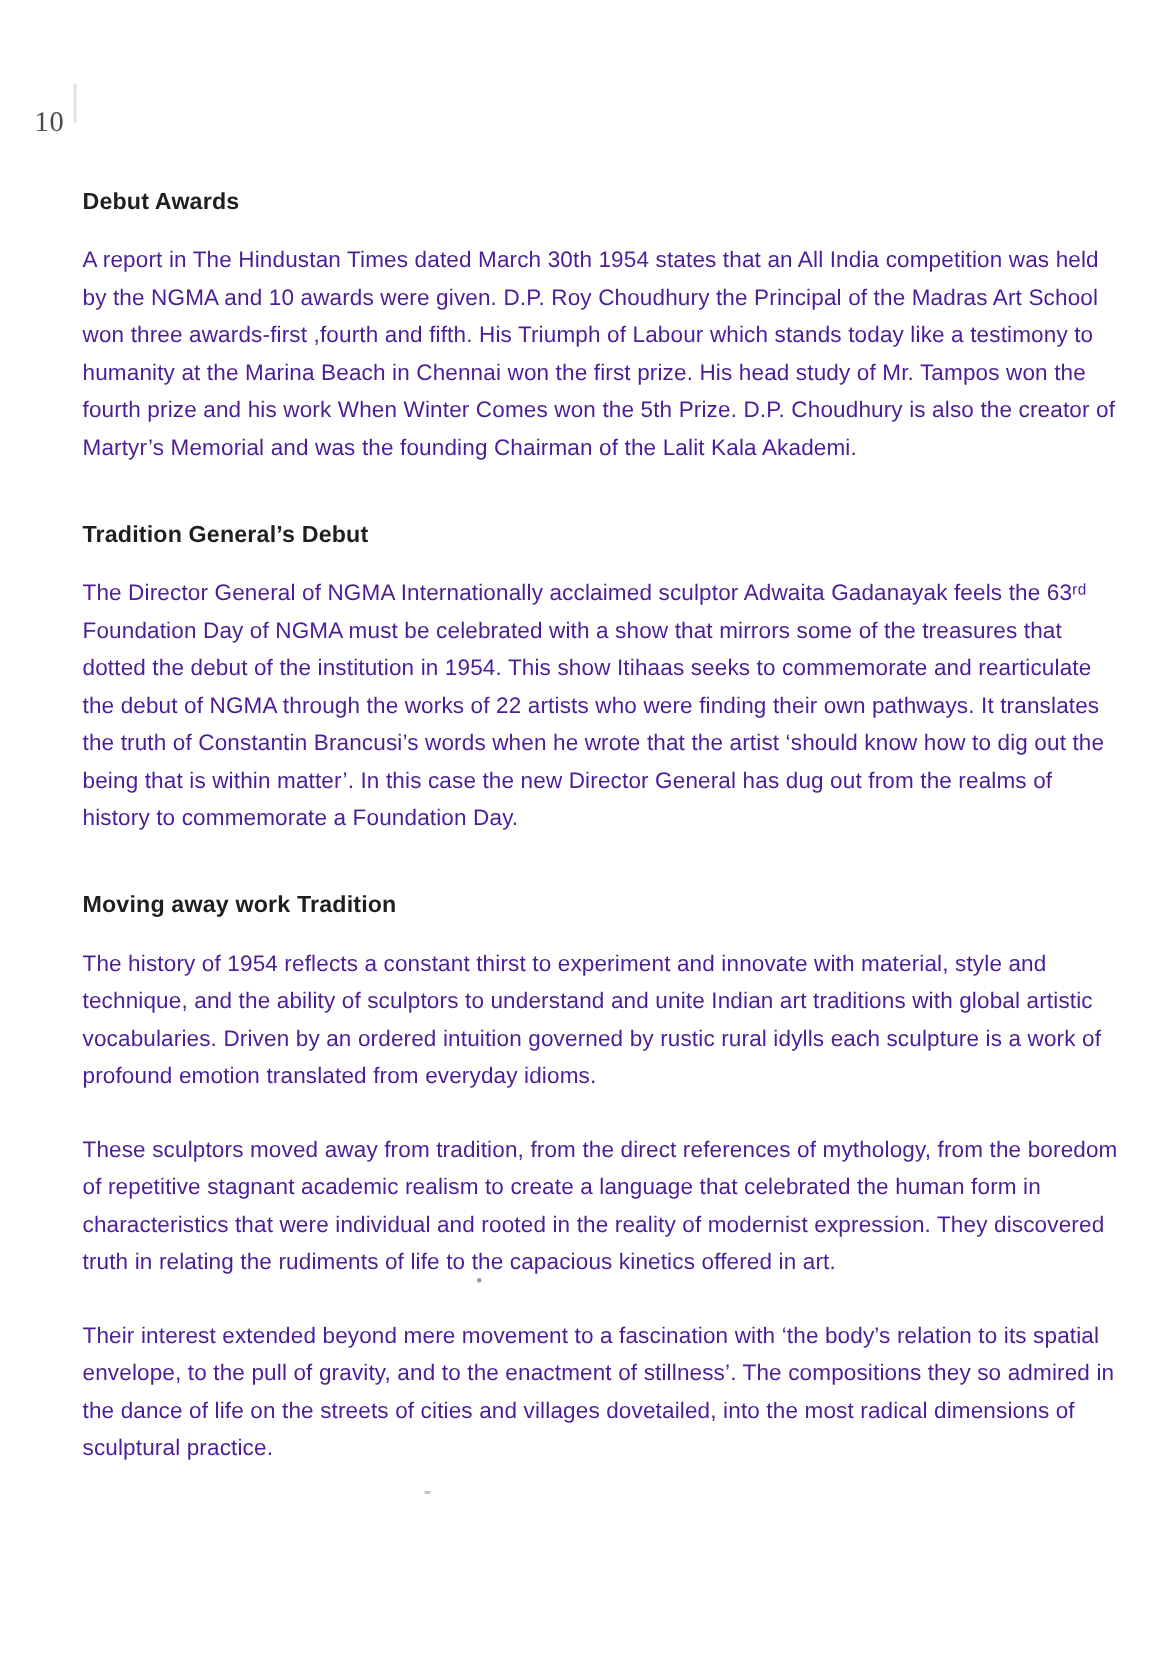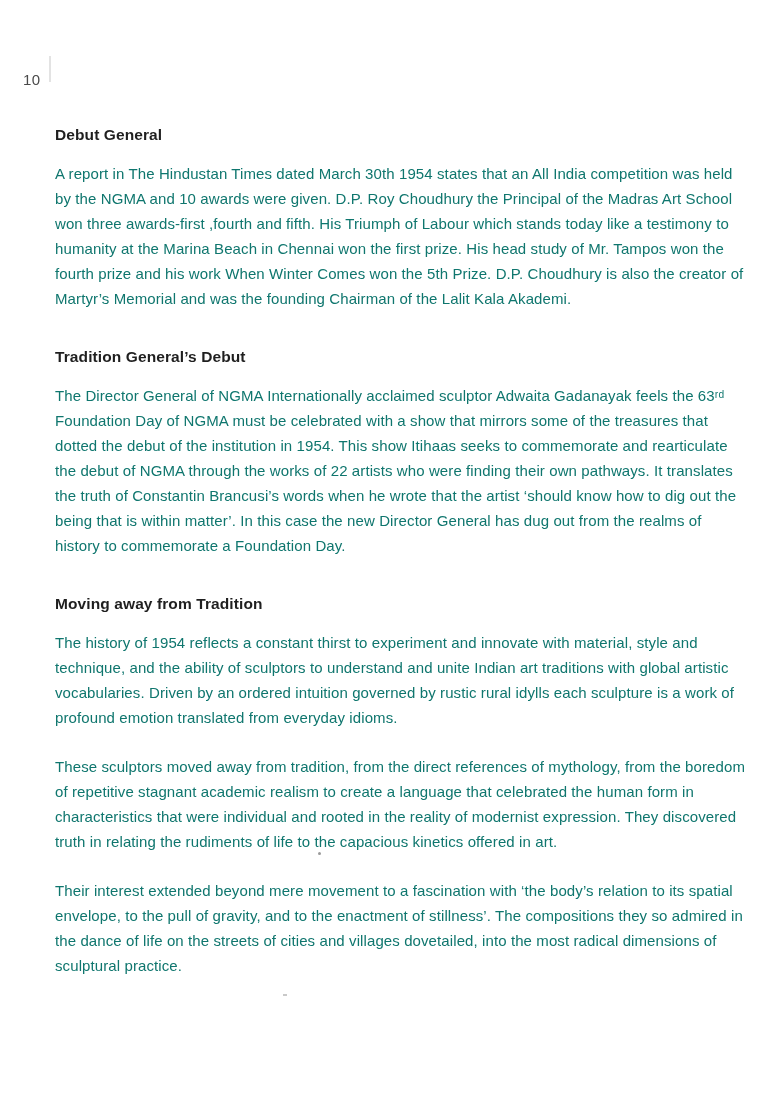--- a/index.html
+++ b/index.html
@@ -12,23 +12,24 @@
     height: 1108px;
     position: relative;
     font-family: "Liberation Sans", "DejaVu Sans", sans-serif;
     color: #3c3c3c;
     overflow: hidden;
   }
   .page-number {
     position: absolute;
     top: 71px;
     left: 23px;
-    font-size: 15px;
+    font-size: 19px;
     color: #4a4a4a;
     letter-spacing: 0.5px;
+    font-family: Liberation Serif, serif;
   }
   .margin-mark {
     position: absolute;
     top: 56px;
     left: 49px;
     width: 2px;
     height: 26px;
     background: #e3e3e3;
   }
   .content {
@@ -43,21 +44,21 @@
     color: #1f1f1f;
     margin: 0 0 17px 0;
     letter-spacing: 0.1px;
   }
   section {
     margin-bottom: 37px;
   }
   p.body-paragraph {
     font-size: 15px;
     line-height: 25px;
-    color: #0f766e;
+    color: #4c1d95;
     margin: 5px 0 24px 0;
     letter-spacing: 0.1px;
   }
   p.body-paragraph:last-child {
     margin-bottom: 0;
   }
   .stray-mark {
     position: absolute;
     width: 3px;
     height: 3px;
@@ -70,31 +71,31 @@
 </head>
 <body>
 
 <div class="page-number">10</div>
 
 <div class="margin-mark"></div>
 
 <div class="content">
 
   <section>
-    <h2 class="section-heading">Debut General</h2>
+    <h2 class="section-heading">Debut Awards</h2>
     <p class="body-paragraph">A report in The Hindustan Times dated March 30th 1954 states that an All India competition was held by the NGMA and 10 awards were given. D.P. Roy Choudhury the Principal of the Madras Art School won three awards-first ,fourth and fifth. His Triumph of Labour which stands today like a testimony to humanity at the Marina Beach in Chennai won the first prize. His head study of Mr. Tampos won the fourth prize and his work When Winter Comes won the 5th Prize. D.P. Choudhury is also the creator of Martyr’s Memorial and was the founding Chairman of the Lalit Kala Akademi.</p>
   </section>
 
   <section>
     <h2 class="section-heading">Tradition General’s Debut</h2>
     <p class="body-paragraph">The Director General of NGMA Internationally acclaimed sculptor Adwaita Gadanayak feels the 63ʳᵈ Foundation Day of NGMA must be celebrated with a show that mirrors some of the treasures that dotted the debut of the institution in 1954. This show Itihaas seeks to commemorate and rearticulate the debut of NGMA through the works of 22 artists who were finding their own pathways. It translates the truth of Constantin Brancusi’s words when he wrote that the artist ‘should know how to dig out the being that is within matter’. In this case the new Director General has dug out from the realms of history to commemorate a Foundation Day.</p>
   </section>
 
   <section>
-    <h2 class="section-heading">Moving away from Tradition</h2>
+    <h2 class="section-heading">Moving away work Tradition</h2>
     <p class="body-paragraph">The history of 1954 reflects a constant thirst to experiment and innovate with material, style and technique, and the ability of sculptors to understand and unite Indian art traditions with global artistic vocabularies. Driven by an ordered intuition governed by rustic rural idylls each sculpture is a work of profound emotion translated from everyday idioms.</p>
     <p class="body-paragraph">These sculptors moved away from tradition, from the direct references of mythology, from the boredom of repetitive stagnant academic realism to create a language that celebrated the human form in characteristics that were individual and rooted in the reality of modernist expression. They discovered truth in relating the rudiments of life to the capacious kinetics offered in art.</p>
     <p class="body-paragraph">Their interest extended beyond mere movement to a fascination with ‘the body’s relation to its spatial envelope, to the pull of gravity, and to the enactment of stillness’. The compositions they so admired in the dance of life on the streets of cities and villages dovetailed, into the most radical dimensions of sculptural practice.</p>
   </section>
 
 </div>
 
 <div class="stray-mark m1"></div>
 <div class="stray-mark m2"></div>
 

